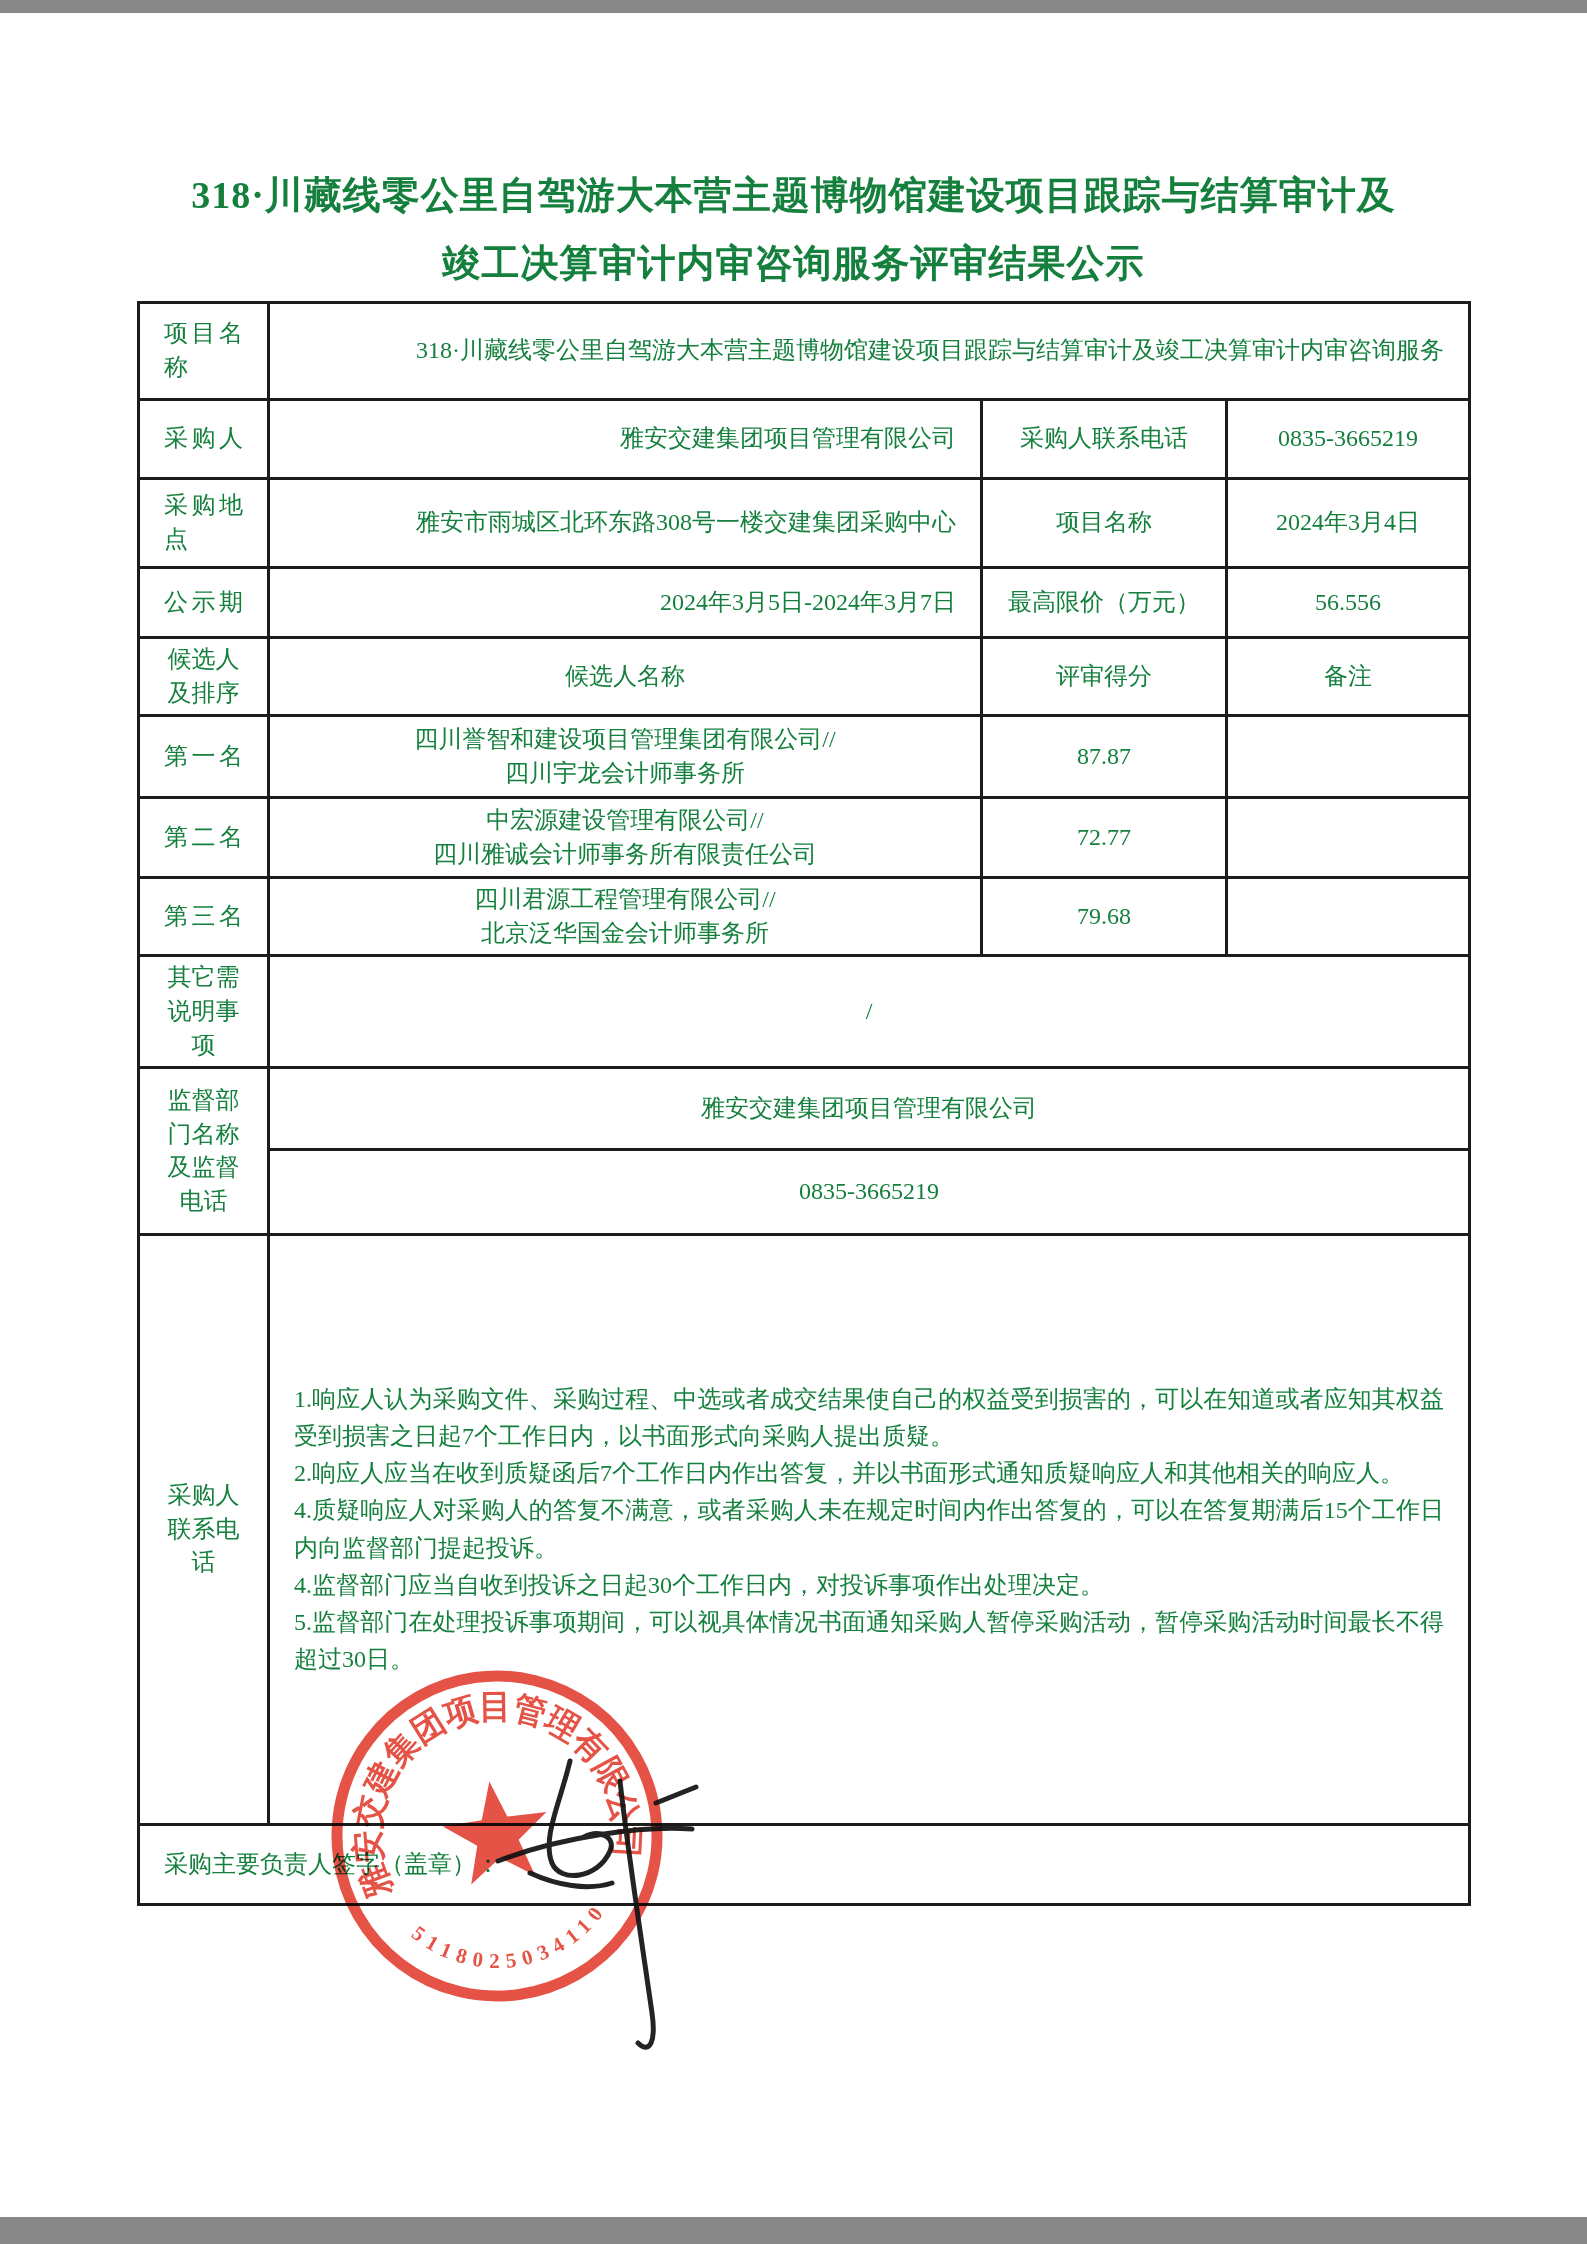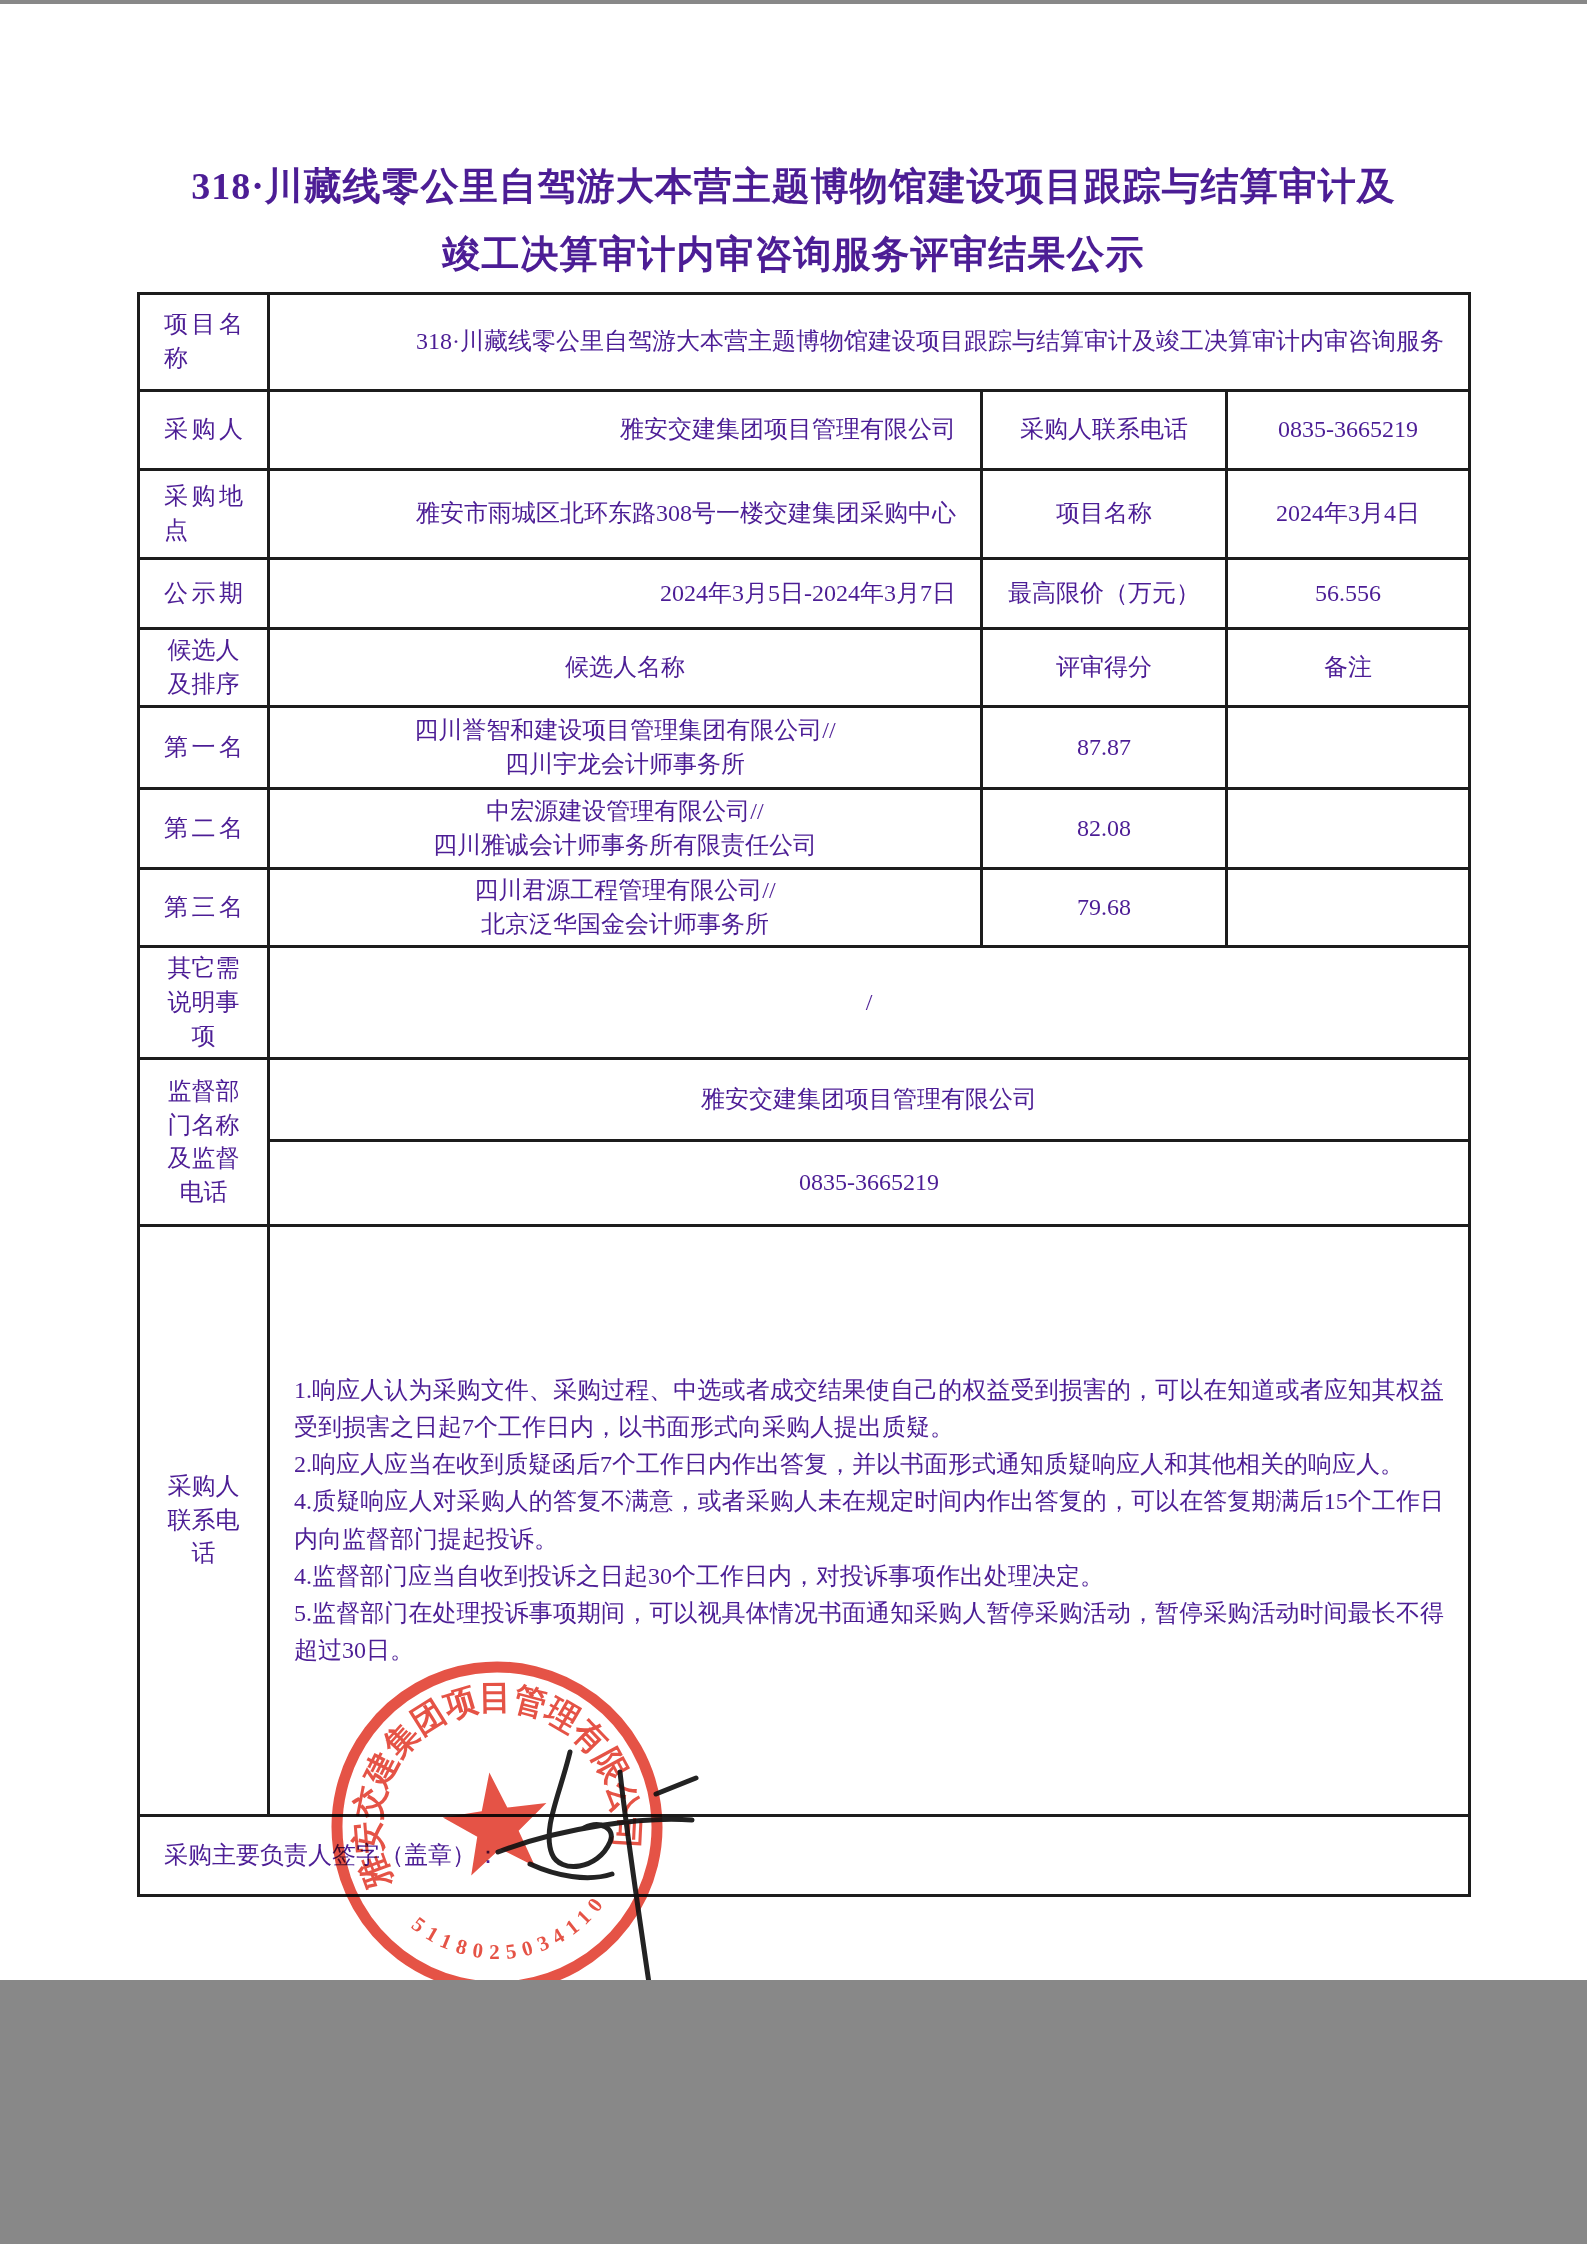--- a/index.html
+++ b/index.html
@@ -1,22 +1,22 @@
 <!DOCTYPE html>
 <html><head>
 <meta charset="utf-8">
 <style>
   html,body{margin:0;padding:0;background:#888;}
   .page{
     position:relative;
-    width:1587px;height:1976px;
-    margin:4px auto;
+    width:1587px;height:2204px;
+    margin:13px auto;
     background:#ffffff;
     font-family:"Liberation Serif","DejaVu Serif",serif;
-    color:#4c1d95;
+    color:#15803d;
     overflow:hidden;
   }
   .doc-title{
     position:absolute;left:0;top:148px;width:100%;
     text-align:center;
     font-size:38px;font-weight:bold;
     line-height:68px;
     letter-spacing:1px;
   }
   table.main{
@@ -102,21 +102,21 @@
     <tr style="height:82px">
       <td class="lbl">第一名</td>
       <td class="name2"><span>四川誉智和建设项目管理集团有限公司//</span><br><span>四川宇龙会计师事务所</span></td>
       <td class="ctr">87.87</td>
       <td class="ctr"></td>
     </tr>
 
     <tr style="height:80px">
       <td class="lbl">第二名</td>
       <td class="name2"><span>中宏源建设管理有限公司//</span><br><span>四川雅诚会计师事务所有限责任公司</span></td>
-      <td class="ctr">82.08</td>
+      <td class="ctr">72.77</td>
       <td class="ctr"></td>
     </tr>
 
     <tr style="height:78px">
       <td class="lbl">第三名</td>
       <td class="name2"><span>四川君源工程管理有限公司//</span><br><span>北京泛华国金会计师事务所</span></td>
       <td class="ctr">79.68</td>
       <td class="ctr"></td>
     </tr>
 

